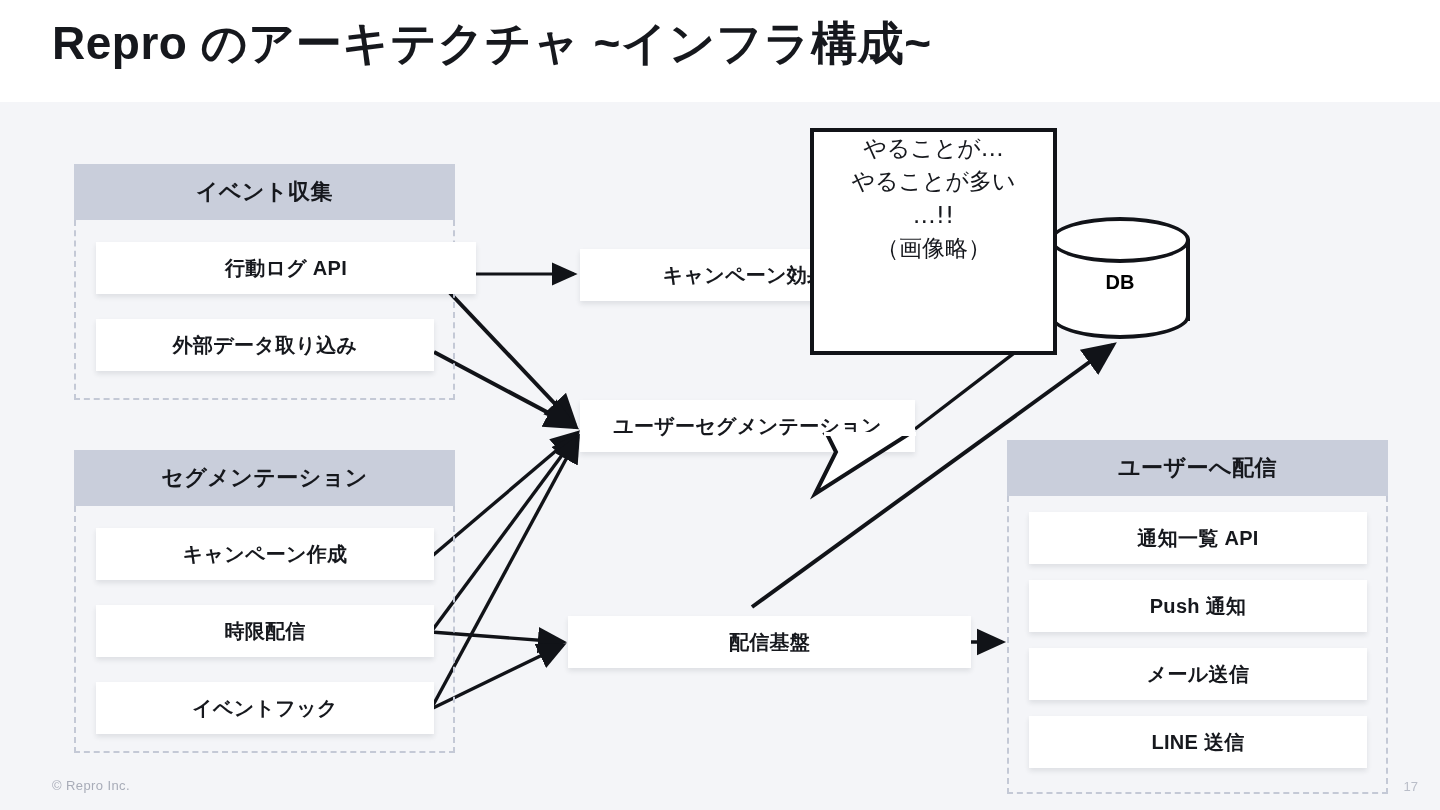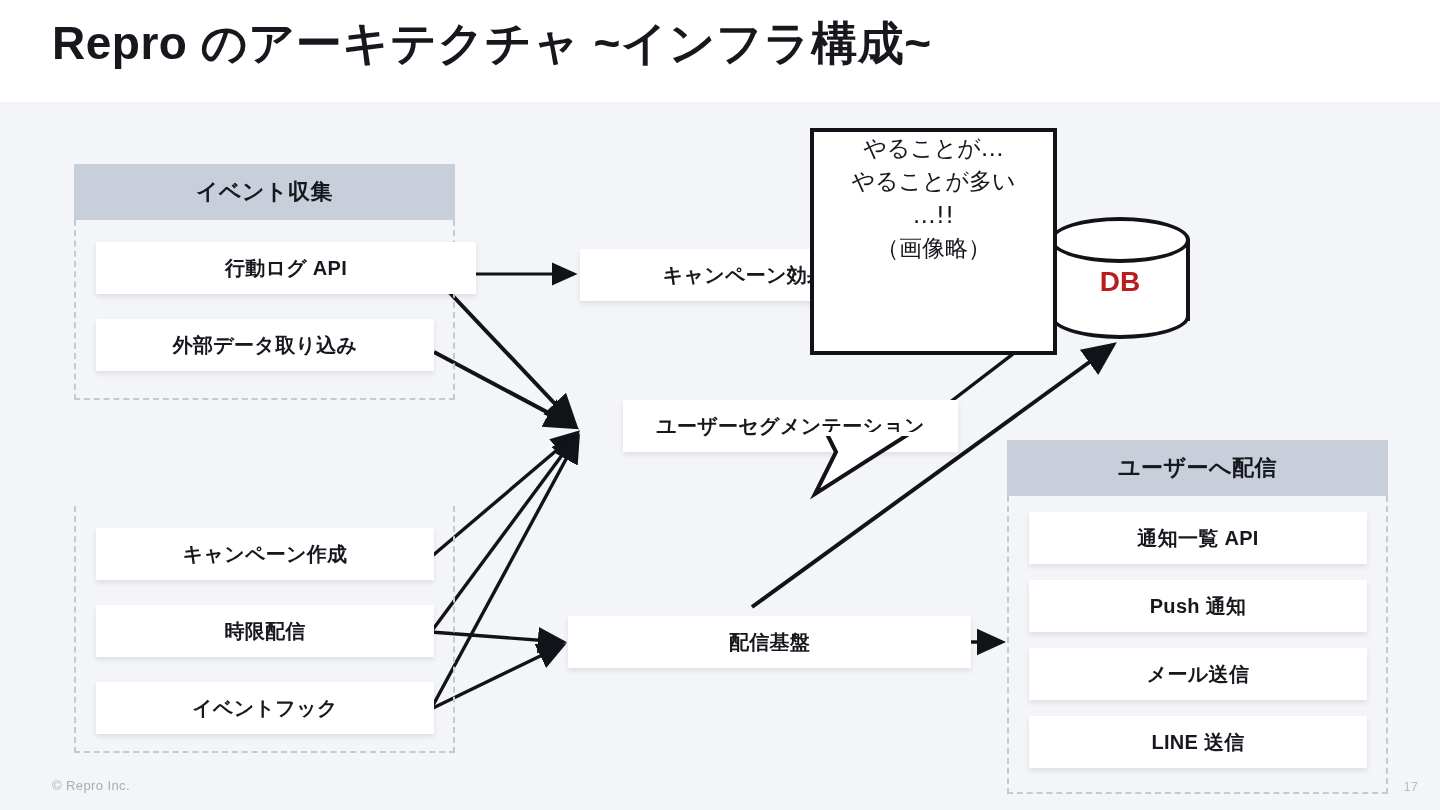--- a/index.html
+++ b/index.html
@@ -121,23 +121,23 @@
     box-sizing: border-box;
     background: #ffffff;
   }
   #db-node .cyl-label {
     position: absolute;
     left: 0; top: 40px;
     width: 140px; height: 50px;
     display: flex;
     align-items: center;
     justify-content: center;
-    font-size: 28px;
+    font-size: 20px;
     font-weight: 700;
-    color: #b91c1c;
+    color: #000000;
   }
   
   #speech-bubble {
     position: absolute;
     left: 810px; top: 116px;
     width: 247px; height: 227px;
     background: #ffffff;
     border: 4px solid #111318;
     box-sizing: border-box;
     z-index: 20;
@@ -226,20 +226,23 @@
       <div class="group-body" style="left:0; top:56px; width:381px; height:180px;"></div>
       <div class="node" style="left:22px; top:78px; width:380px; height:52px;">
         <span>行動ログ API</span>
       </div>
       <div class="node" style="left:22px; top:155px; width:338px; height:52px;">
         <span>外部データ取り込み</span>
       </div>
     </div>
 
     <div class="group" style="left:74px; top:348px; width:381px; height:303px;">
+      <div class="group-header" style="width:381px; height:56px;">
+        <span>セグメンテーション</span>
+      </div>
       <div class="group-body" style="left:0; top:56px; width:381px; height:247px;"></div>
       <div class="node" style="left:22px; top:78px; width:338px; height:52px;">
         <span>キャンペーン作成</span>
       </div>
       <div class="node" style="left:22px; top:155px; width:338px; height:52px;">
         <span>時限配信</span>
       </div>
       <div class="node" style="left:22px; top:232px; width:338px; height:52px;">
         <span>イベントフック</span>
       </div>
@@ -261,21 +264,21 @@
       </div>
       <div class="node" style="left:22px; top:276px; width:338px; height:52px;">
         <span>LINE 送信</span>
       </div>
     </div>
 
     <div class="node" style="left:580px; top:147px; width:330px; height:52px;">
       <span>キャンペーン効果</span>
     </div>
 
-    <div class="node" style="left:580px; top:298px; width:335px; height:52px; z-index:6;margin-left:43px;">
+    <div class="node" style="left:580px; top:298px; width:335px; height:52px; z-index:6;">
       <span>ユーザーセグメンテーション</span>
     </div>
 
     <div class="node" style="left:568px; top:514px; width:403px; height:52px; z-index:6;">
       <span>配信基盤</span>
     </div>
 
     <div id="db-node" style="top:115px;">
       <div class="cyl-body"></div>
       <div class="cyl-bottom"></div>

